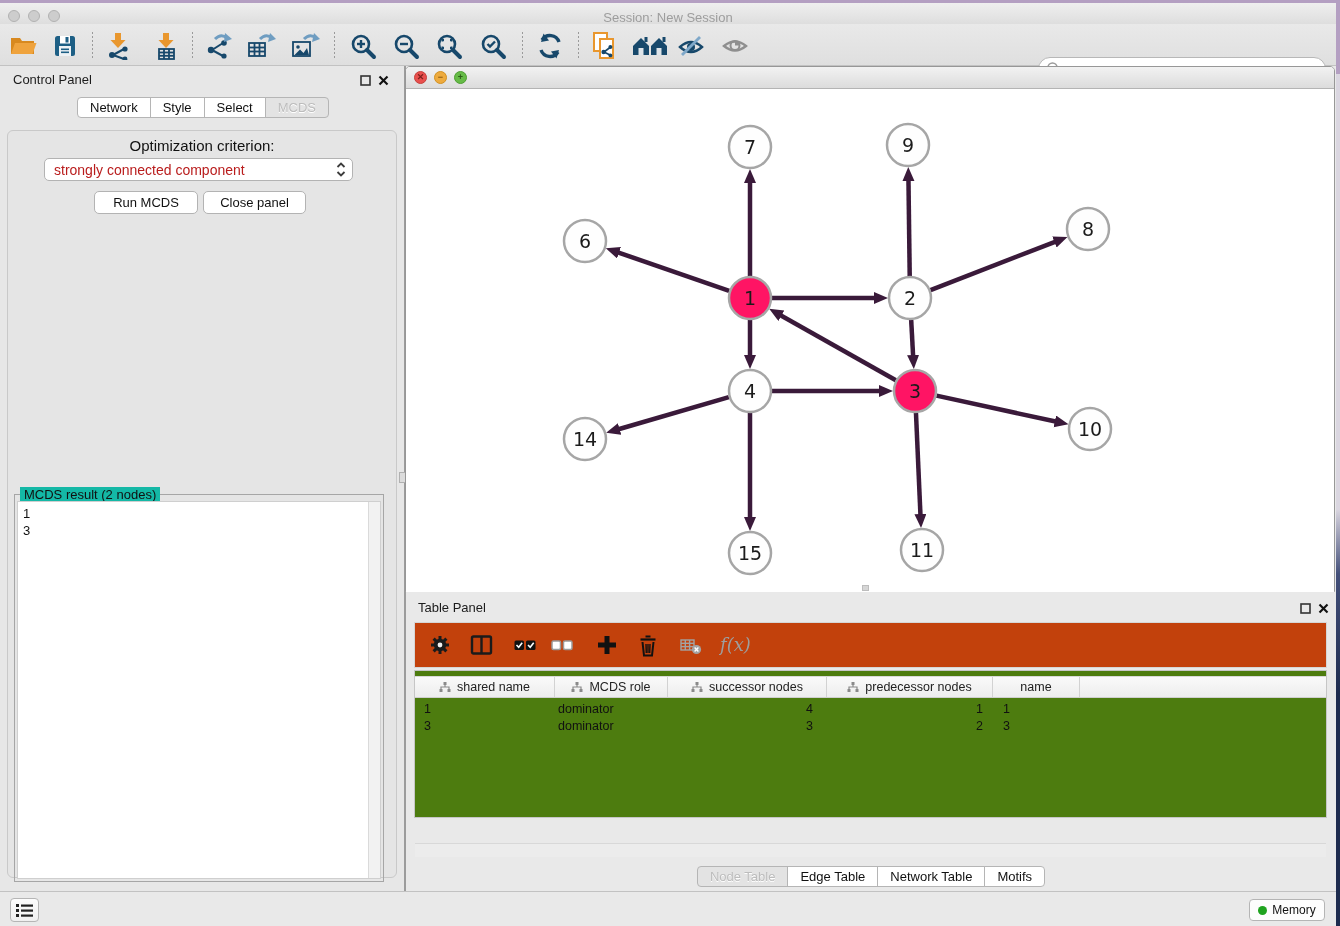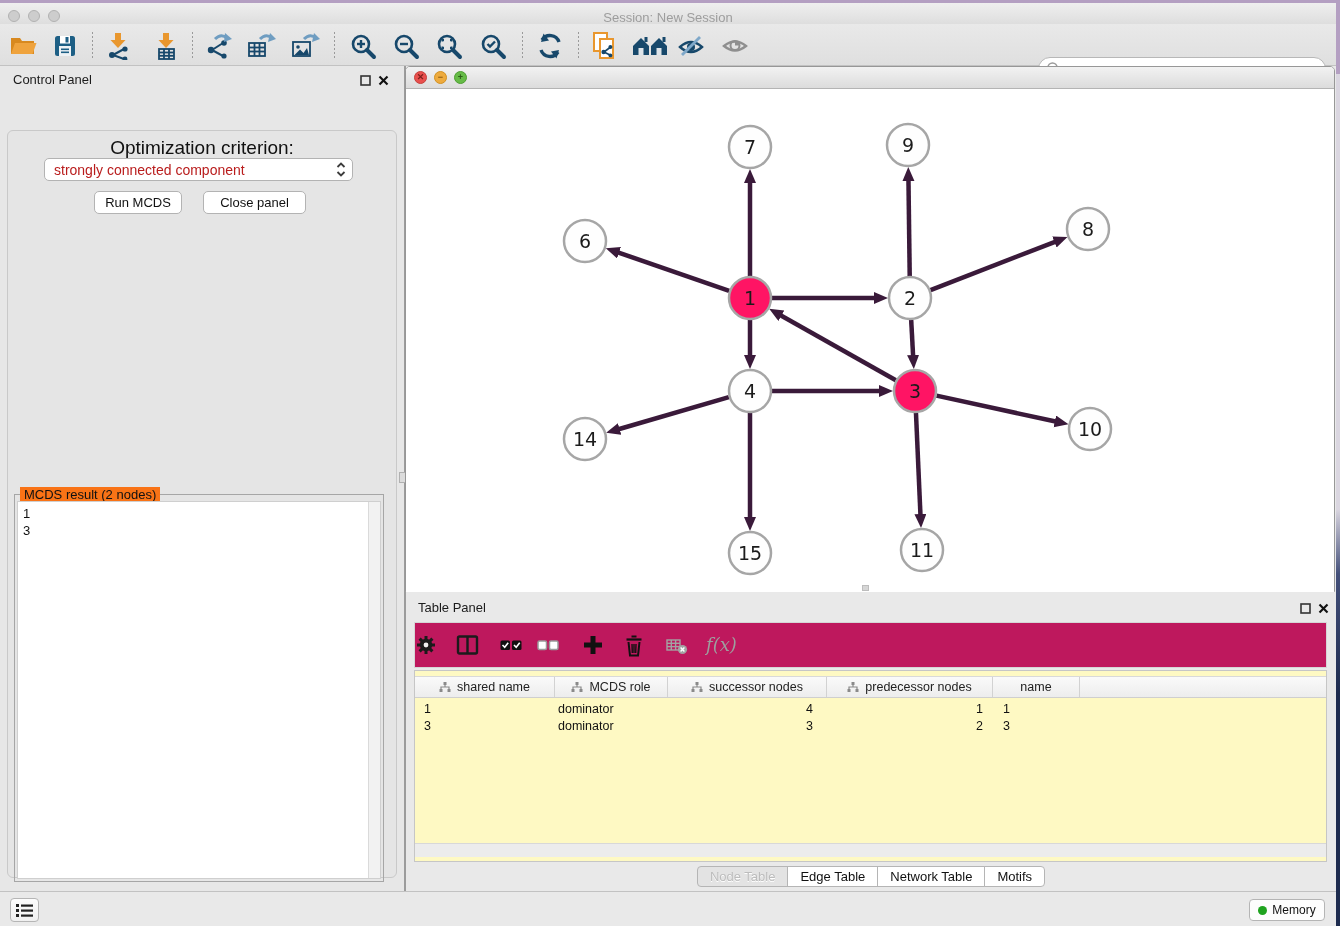--- a/index.html
+++ b/index.html
@@ -39,52 +39,52 @@
 
   .tabgroup { display:flex; }
   .tab { height:21px; line-height:19px; text-align:center; font-size:13px; color:#111;
     background:#fff; border:1px solid #b5b5b5; margin-left:-1px; padding:0 12px; white-space:nowrap; }
   .tab.first { border-radius:4px 0 0 4px; margin-left:0; }
   .tab.last { border-radius:0 4px 4px 0; }
   .tab.selected { background:#e3e3e3; color:#bcbcbc; text-shadow:0 1px 0 #fff; }
 
   .cp-box { left:7px; top:130px; width:390px; height:748px; background:#e5e5e5;
     border:1px solid #c9c9c9; border-radius:6px; }
-  .opt-label { left:0; top:137px; width:404px; text-align:center; font-size:19px; color:#111; }
+  .opt-label { left:0; top:137px; width:404px; text-align:center; font-size:15px; color:#111; }
   .combo { left:44px; top:158px; width:309px; height:23px; background:#fff; border:1px solid #b3b3b3;
     border-radius:5px; display:flex; align-items:center; padding:0 6px 0 9px; }
   .combo-text { flex:1; font-size:14px; color:#b91c1c; }
   .btn { height:23px; background:#fff; border:1px solid #b3b3b3; border-radius:5px;
     font-size:13px; color:#111; text-align:center; line-height:21px; }
 
   .groupbox { left:14px; top:487px; width:370px; height:388px; border:1px solid #a6a6a6; }
-  .gb-legend { position:absolute; top:-8px; left:5px; background:#f97316; padding:0 4px;
+  .gb-legend { position:absolute; top:-8px; left:5px; background:#14b8a6; padding:0 4px;
     font-size:13px; color:#111; white-space:nowrap; }
   .gb-inner { position:absolute; left:2px; top:6px; width:364px; height:378px; background:#fff;
     border:1px solid #cfcfcf; }
   .gb-scroll { position:absolute; right:0; top:0; width:12px; height:100%;
     background:#f2f2f2; border-left:1px solid #dadada; }
   .gb-text { position:absolute; left:5px; top:3px; font-size:13px; line-height:17px; color:#111; white-space:pre-line; }
 
   
   .netframe { left:405px; top:66px; width:930px; height:526px; border:1px solid #979797;
     border-radius:5px 5px 0 0; background:#fff; }
   .net-titlebar { position:absolute; left:0; top:0; width:100%; height:22px;
     background:linear-gradient(#f2f2f2,#dcdcdc); border-bottom:1px solid #b4b4b4; border-radius:4px 4px 0 0; }
   .light { position:absolute; top:4px; width:13px; height:13px; border-radius:50%;
     display:flex; align-items:center; justify-content:center; font-size:9px; font-weight:bold; line-height:1; }
   .net-title { position:absolute; width:100%; top:4px; text-align:center; font-size:13px; color:#2d2d2d; }
   .net-canvas { position:absolute; left:0; top:22px; width:928px; height:503px; background:#fff; }
   .canvas-grip { left:862px; top:585px; width:7px; height:6px; background:#d6d6d6; border:1px solid #bdbdbd; }
 
   
   .tpanel { left:406px; top:592px; width:930px; height:299px; background:#e9e9e9; }
-  .tp-toolbar { left:414px; top:622px; width:913px; height:46px; background:#be185d;
-    border:1px solid #d6d6d6; display:flex; align-items:center; gap:15px; }
-  .tp-table { left:414px; top:670px; width:913px; height:192px; background:#fef9c3; border:1px solid #c6c6c6; }
+  .tp-toolbar { left:414px; top:622px; width:913px; height:46px; background:#c2410c;
+    border:1px solid #d6d6d6; display:flex; align-items:center; gap:15px; padding-left:14px; }
+  .tp-table { left:414px; top:670px; width:913px; height:148px; background:#4d7c0f; border:1px solid #c6c6c6; }
   .th-row { position:absolute; left:0; top:5px; width:100%; height:22px; display:flex;
     background:linear-gradient(#fafafa,#ededed); border-top:1px solid #d9d9d9; border-bottom:1px solid #cfcfcf; }
   .th { height:100%; display:flex; align-items:center; justify-content:center; gap:6px;
     font-size:12.5px; color:#222; border-right:1px solid #d2d2d2; }
   .td-row { position:absolute; width:100%; height:17px; display:flex; }
   .td { font-size:12.5px; color:#111; line-height:17px; }
   .c0 { width:140px; } .c1 { width:113px; } .c2 { width:159px; } .c3 { width:166px; } .c4 { width:87px; }
   .td.c0 { padding-left:9px; } .td.c1 { padding-left:3px; }
   .td.c2 { text-align:right; padding-right:14px; } .td.c3 { text-align:right; padding-right:10px; }
   .td.c4 { padding-left:10px; }
@@ -292,33 +292,39 @@
         <rect x="1" y="1" width="9" height="9" fill="none" stroke="#333" stroke-width="1.6"></rect>
       </svg>
   </div>
   <div class="abs mini-btn" style="left:377px; top:8px">
     <svg class="ic" width="11" height="11" viewBox="0 0 11 11">
       <line x1="1.5" y1="1.5" x2="9.5" y2="9.5" stroke="#111" stroke-width="2.2"></line>
         <line x1="9.5" y1="1.5" x2="1.5" y2="9.5" stroke="#111" stroke-width="2.2"></line>
     </svg>
   </div>
 
+  <div class="abs tabgroup" style="left:77px; top:31px">
+    <div class="tab first">Network</div>
+    <div class="tab">Style</div>
+    <div class="tab">Select</div>
+    <div class="tab last selected">MCDS</div>
+  </div>
 
   <div class="abs cp-box" style="top:64px"></div>
   <div class="abs opt-label" style="top:71px">Optimization criterion:</div>
 
   <div class="abs combo" style="top:92px">
     <div class="combo-text">strongly connected component</div>
     <svg class="ic" width="10" height="15" viewBox="0 0 10 15">
       <polyline points="1.5,5 5,1.5 8.5,5" fill="none" stroke="#3c3c3c" stroke-width="1.8"></polyline>
       <polyline points="1.5,10 5,13.5 8.5,10" fill="none" stroke="#3c3c3c" stroke-width="1.8"></polyline>
     </svg>
   </div>
 
-  <div class="abs btn" style="left:94px; top:125px; width:88px">Run MCDS</div>
+  <div class="abs btn" style="left:94px; top:125px; width:104px">Run MCDS</div>
   <div class="abs btn" style="left:203px; top:125px; width:103px">Close panel</div>
 
   <div class="abs groupbox" style="top:428px">
     <div class="gb-legend">MCDS result (2 nodes)</div>
     <div class="gb-inner">
       <div class="gb-text">1
 3</div>
       <div class="gb-scroll"></div>
     </div>
   </div>

